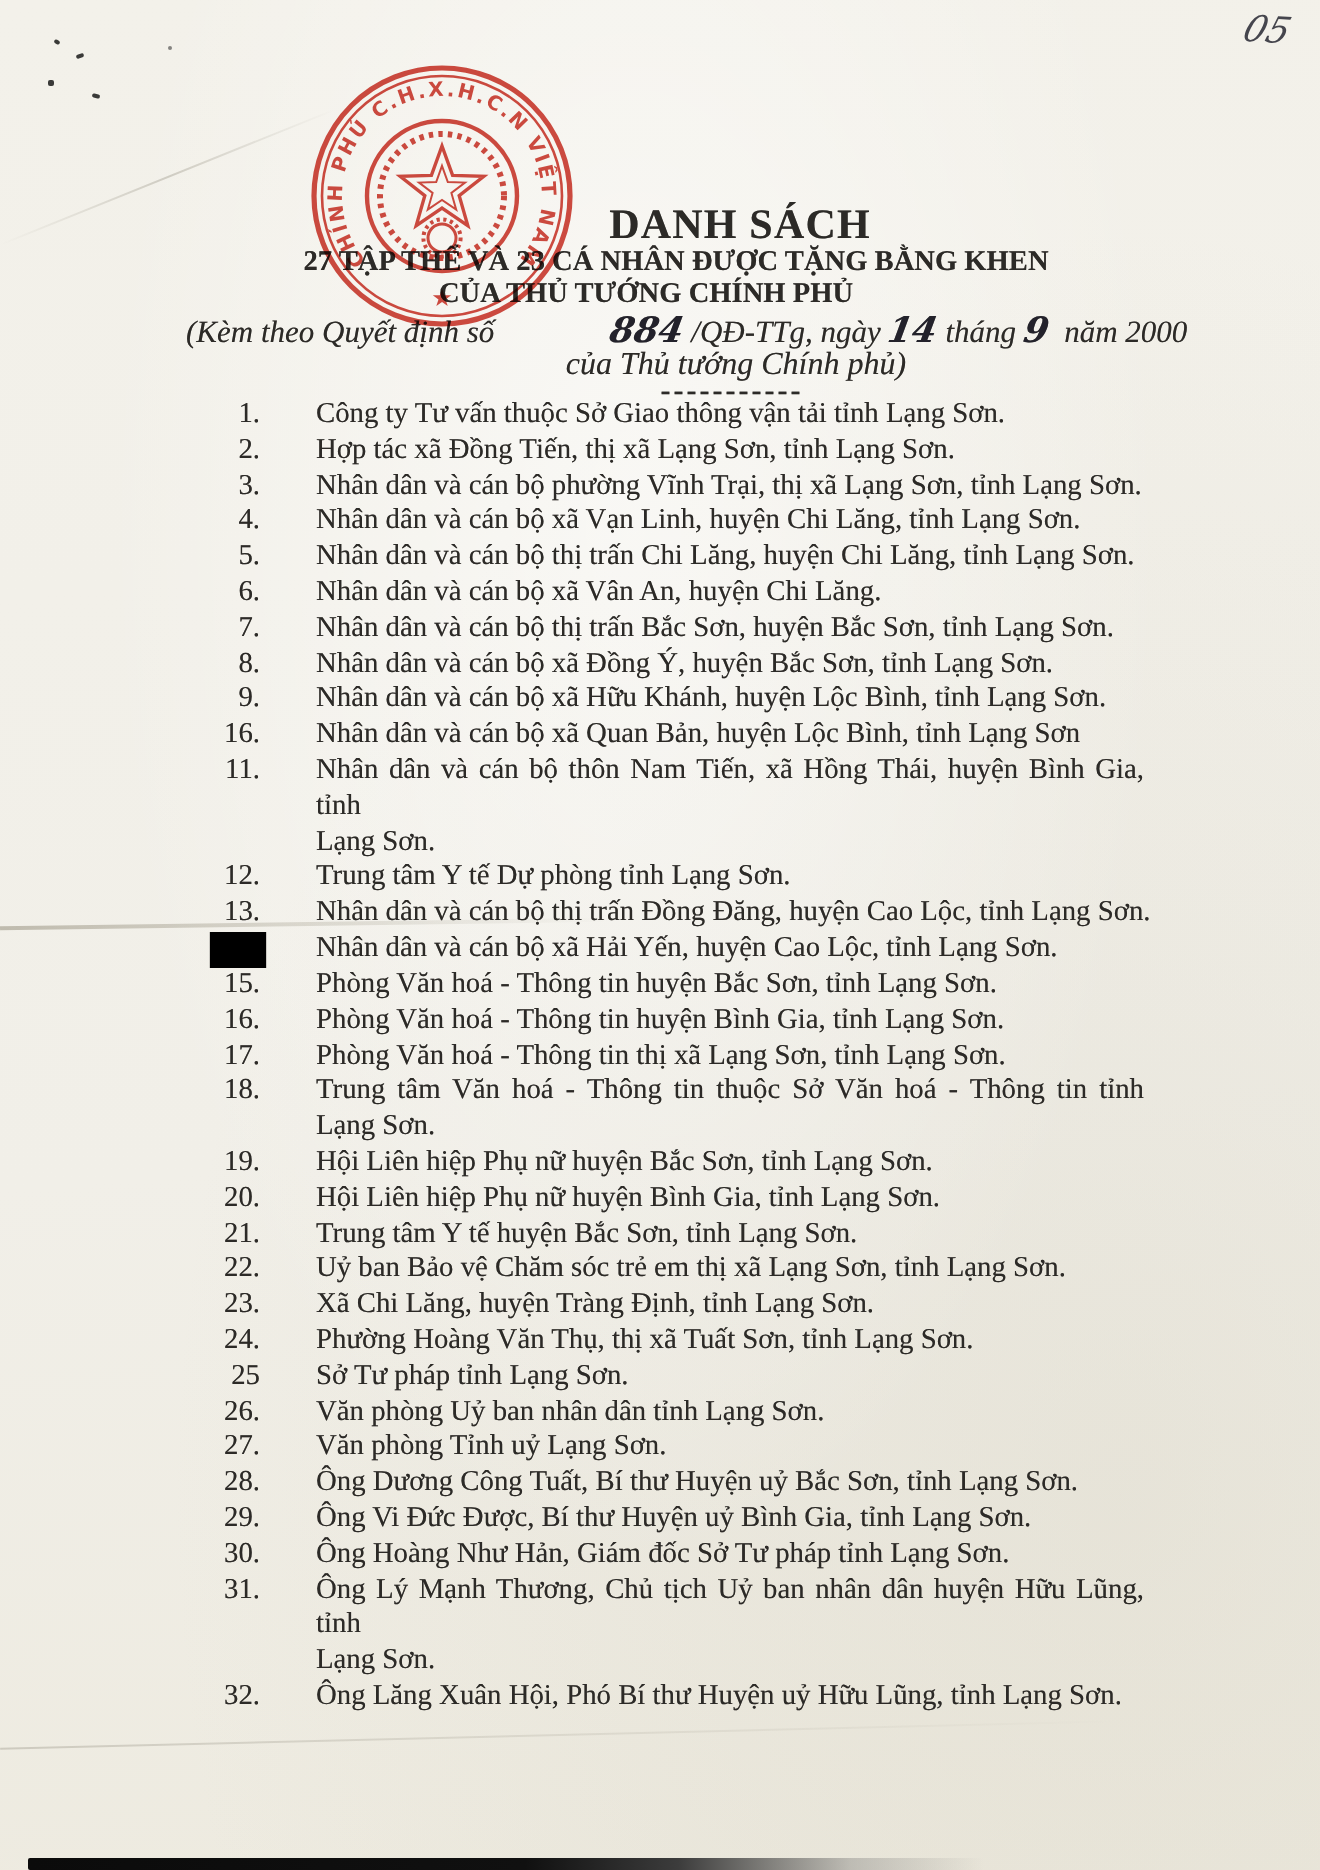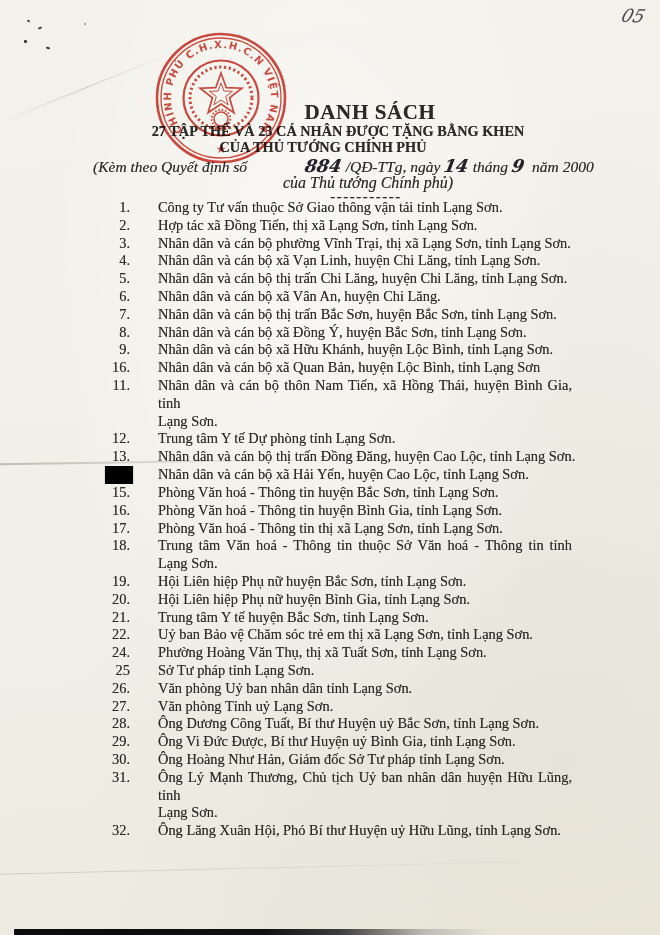--- a/index.html
+++ b/index.html
@@ -219,20 +219,24 @@
       </div>
       <div class="row">
         <span class="num">21.</span>
         <span class="txt oneline">Trung tâm Y tế huyện Bắc Sơn, tỉnh Lạng Sơn.</span>
       </div>
       <div class="row">
         <span class="num">22.</span>
         <span class="txt oneline">Uỷ ban Bảo vệ Chăm sóc trẻ em thị xã Lạng Sơn, tỉnh Lạng Sơn.</span>
       </div>
       <div class="row">
+        <span class="num">23.</span>
+        <span class="txt oneline">Xã Chi Lăng, huyện Tràng Định, tỉnh Lạng Sơn.</span>
+      </div>
+      <div class="row">
         <span class="num">24.</span>
         <span class="txt oneline">Phường Hoàng Văn Thụ, thị xã Tuất Sơn, tỉnh Lạng Sơn.</span>
       </div>
       <div class="row">
         <span class="num">25</span>
         <span class="txt oneline">Sở Tư pháp tỉnh Lạng Sơn.</span>
       </div>
       <div class="row">
         <span class="num">26.</span>
         <span class="txt oneline">Văn phòng Uỷ ban nhân dân tỉnh Lạng Sơn.</span>

